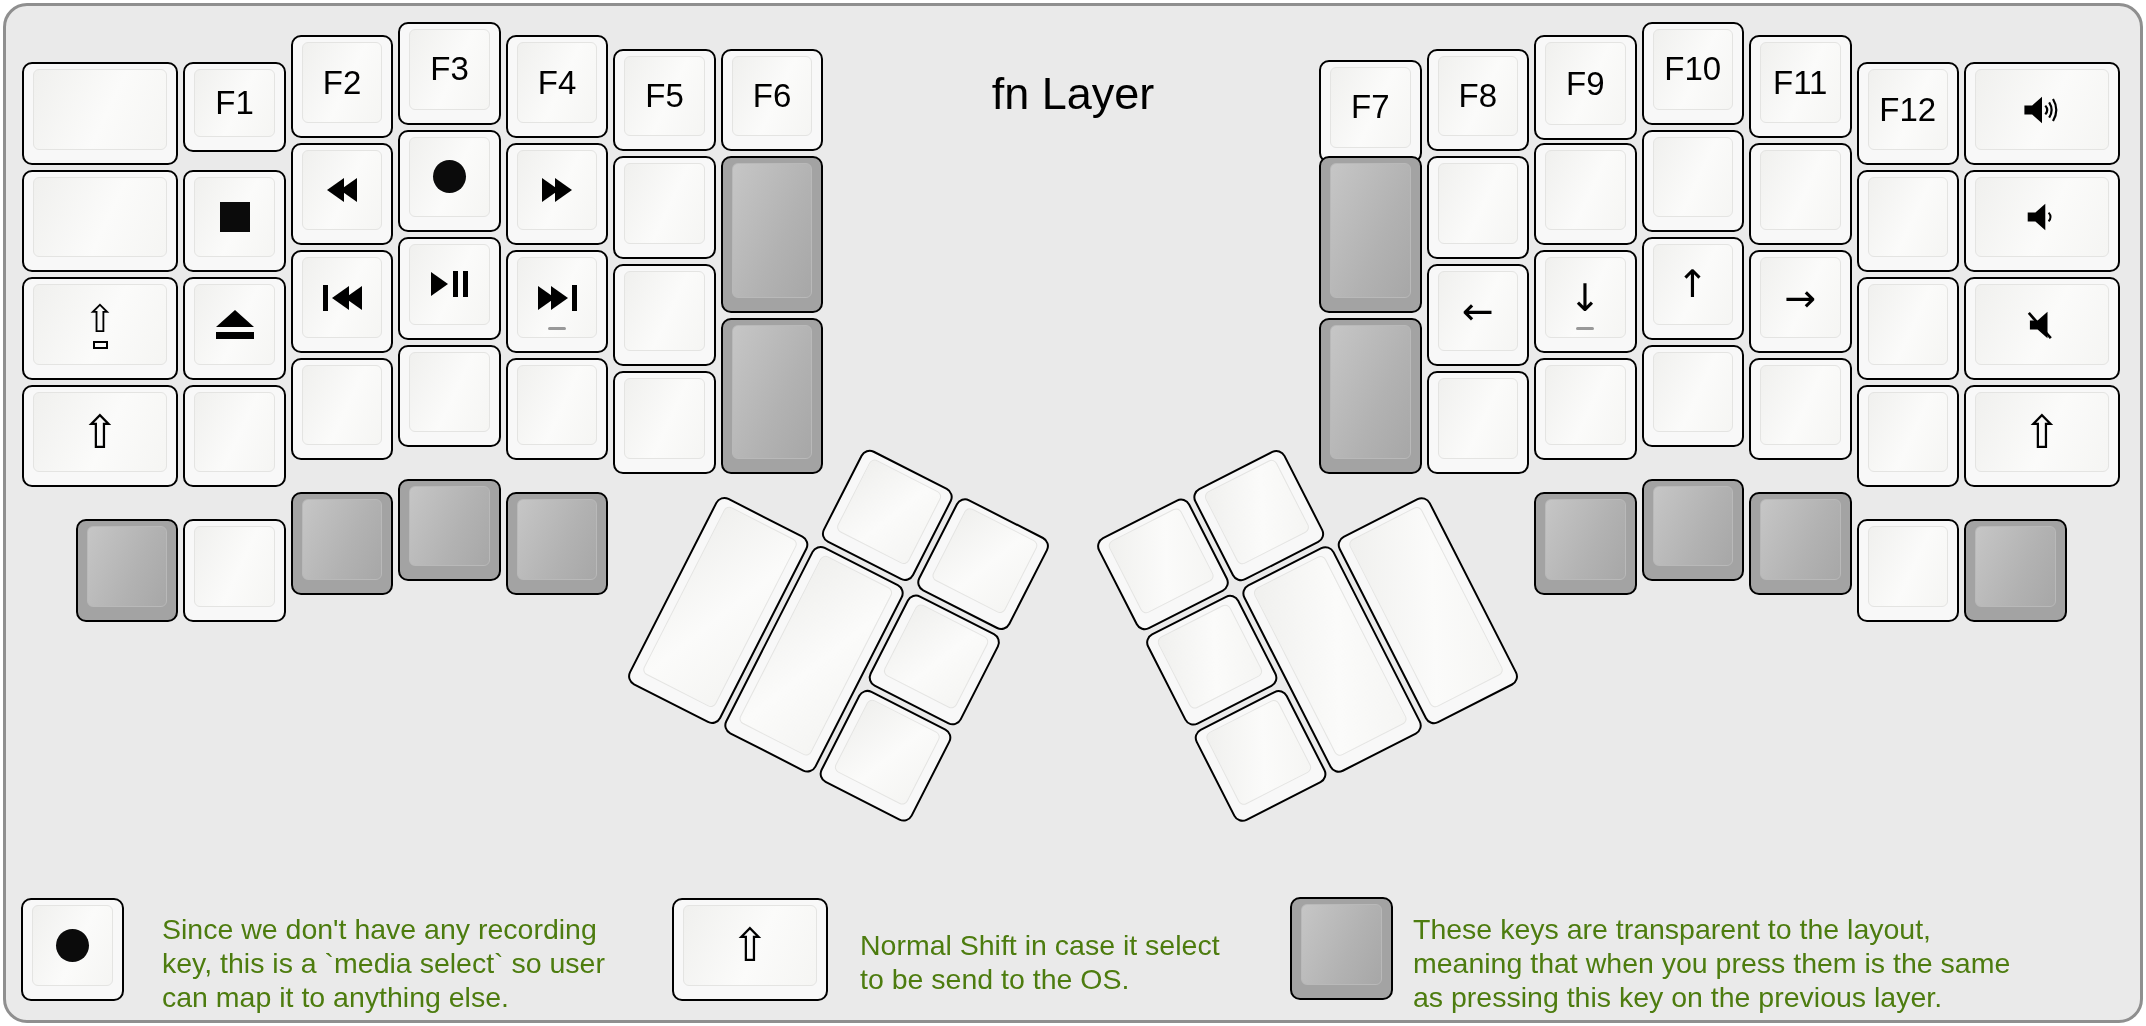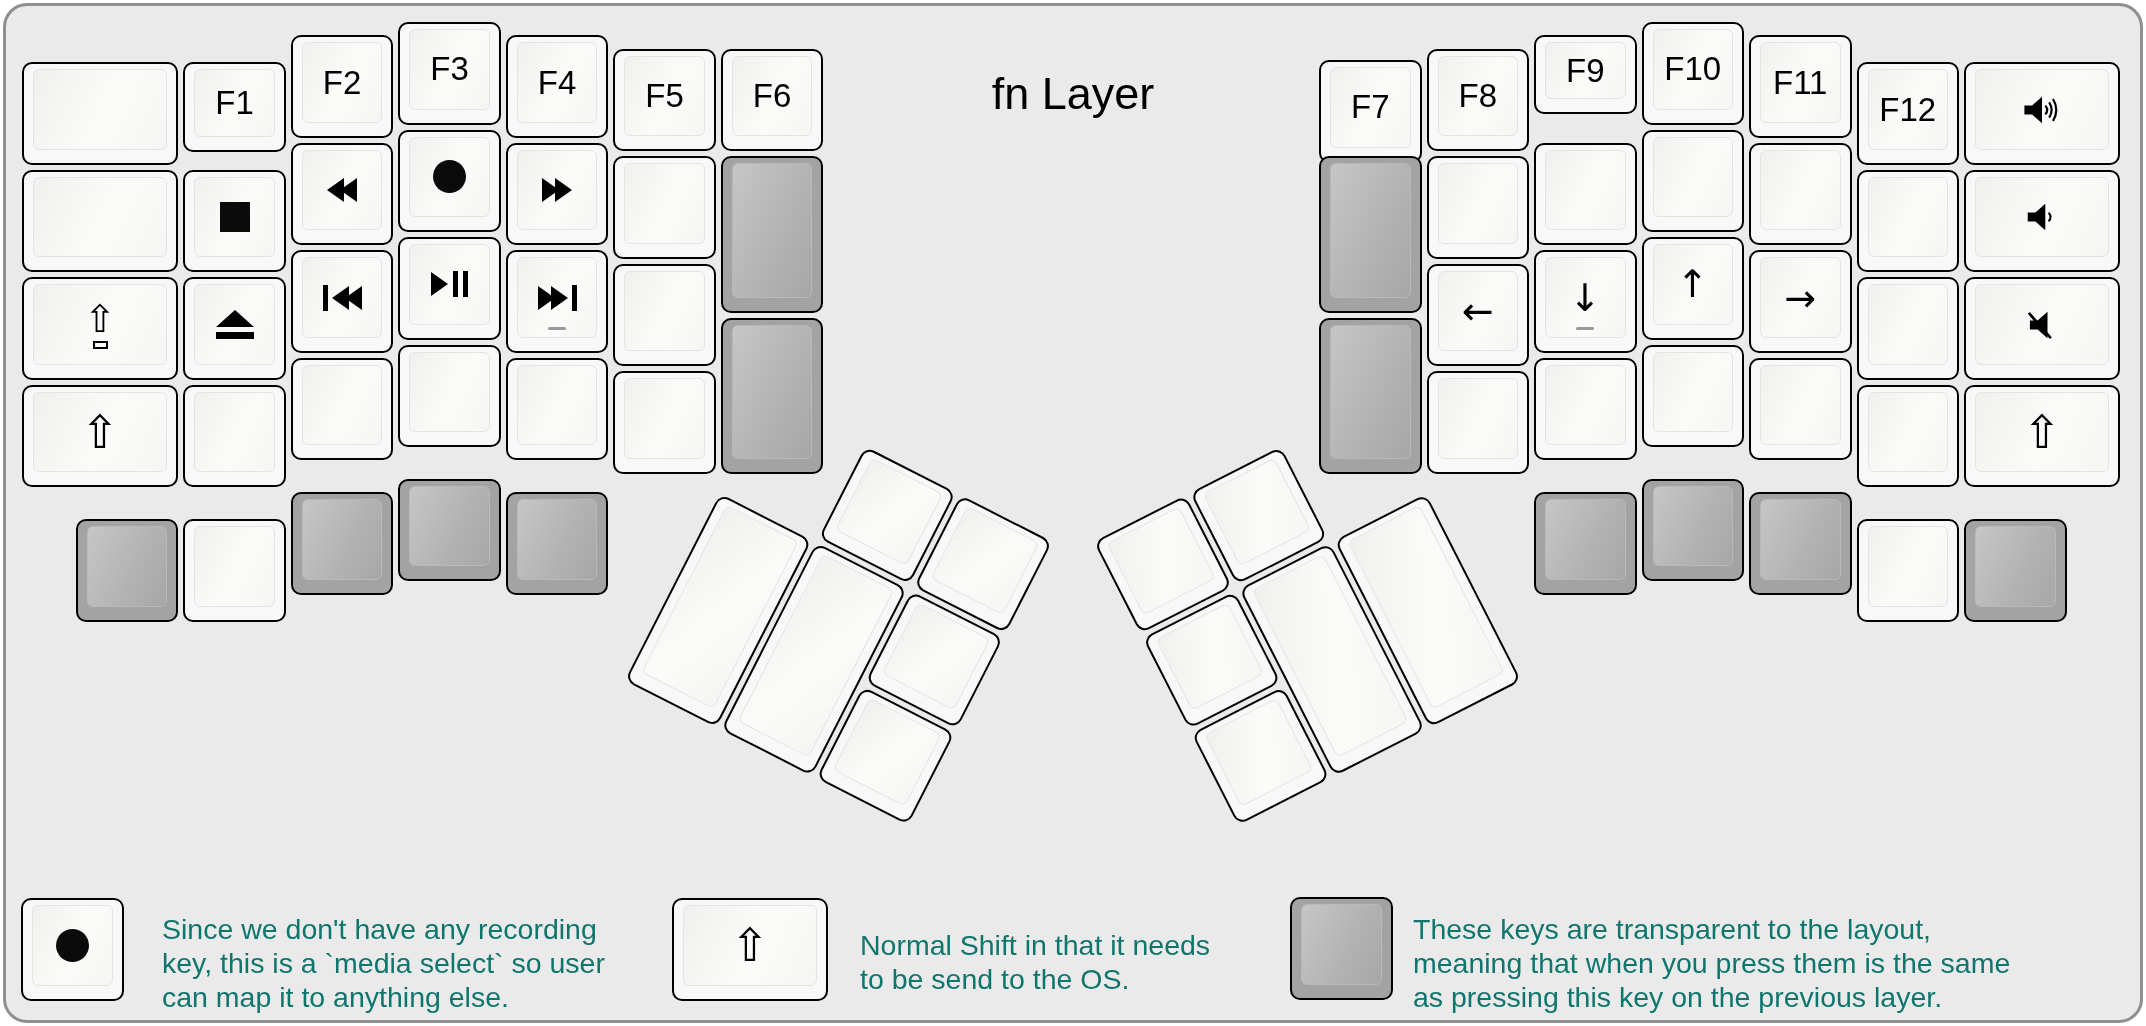--- a/index.html
+++ b/index.html
@@ -44,21 +44,21 @@
   .tri-up{width:0;height:0;border-left:19px solid transparent;border-right:19px solid transparent;
           border-bottom:17px solid #000;}
   .ebar{width:38px;height:7px;background:#000;margin-top:5px;}
   .dash{position:absolute;bottom:7px;left:50%;transform:translateX(-50%);
         width:18px;height:3px;background:#999;border-radius:1.5px;}
   
   .cluster{position:absolute;width:322.5px;height:322.5px;}
   #thumb-left{left:732.5px;top:541px;transform:rotate(27deg);transform-origin:100% 0%;}
   #thumb-right{left:1091px;top:541px;transform:rotate(-27deg);transform-origin:0% 0%;}
   
-  .legend-text{position:absolute;font-size:28.5px;line-height:34px;color:#0f766e;
+  .legend-text{position:absolute;font-size:28.5px;line-height:34px;color:#4d7c0f;
                white-space:pre-line;}
 </style>
 </head>
 <body>
 
 <div id="frame"></div>
 <div id="board">
   <div id="title">fn Layer</div>
   <div id="left-main">
       <div class="key" style="left: 22px; top: 62.3125px; width: 156.25px; height: 102.5px;">
@@ -240,21 +240,21 @@
         <div class="cap"></div>
       </div>
       <div class="key" style="left: 1426.5px; top: 263.875px; width: 102.5px; height: 102.5px;">
         <div class="cap">
           <span class="glyph arrow-g">←</span>
         </div>
       </div>
       <div class="key" style="left: 1426.5px; top: 371.375px; width: 102.5px; height: 102.5px;">
         <div class="cap"></div>
       </div>
-      <div class="key" style="left: 1534px; top: 35.4375px; width: 102.5px; height: 79px; text-align: center;">
+      <div class="key" style="left: 1534px; top: 35.4375px; width: 102.5px; height: 105px; text-align: center;">
         <div class="cap">
           <span class="lab">F9</span>
         </div>
       </div>
       <div class="key" style="left: 1534px; top: 142.938px; width: 102.5px; height: 102.5px;">
         <div class="cap"></div>
       </div>
       <div class="key" style="left: 1534px; top: 250.438px; width: 102.5px; height: 102.5px;">
         <div class="cap">
           <span class="glyph arrow-g">↓</span>
@@ -410,19 +410,19 @@
             <span class="glyph shift-g">⇧</span>
           </div>
         </div>
         <div class="key gray" style="left: 1290px; top: 897px; width: 102.5px; height: 102.5px;">
           <div class="cap"></div>
         </div>
       </div>
     <div class="legend-text" style="left:162px;top:912px;">Since we don't have any recording
 key, this is a `media select` so user
 can map it to anything else.</div>
-    <div class="legend-text" style="left:860px;top:928px;">Normal Shift in that it needs
+    <div class="legend-text" style="left:860px;top:928px;">Normal Shift in case it select
 to be send to the OS.</div>
     <div class="legend-text" style="left:1413px;top:912px;">These keys are transparent to the layout,
 meaning that when you press them is the same
 as pressing this key on the previous layer.</div>
   </div>
 </div>
 
 </body></html>

